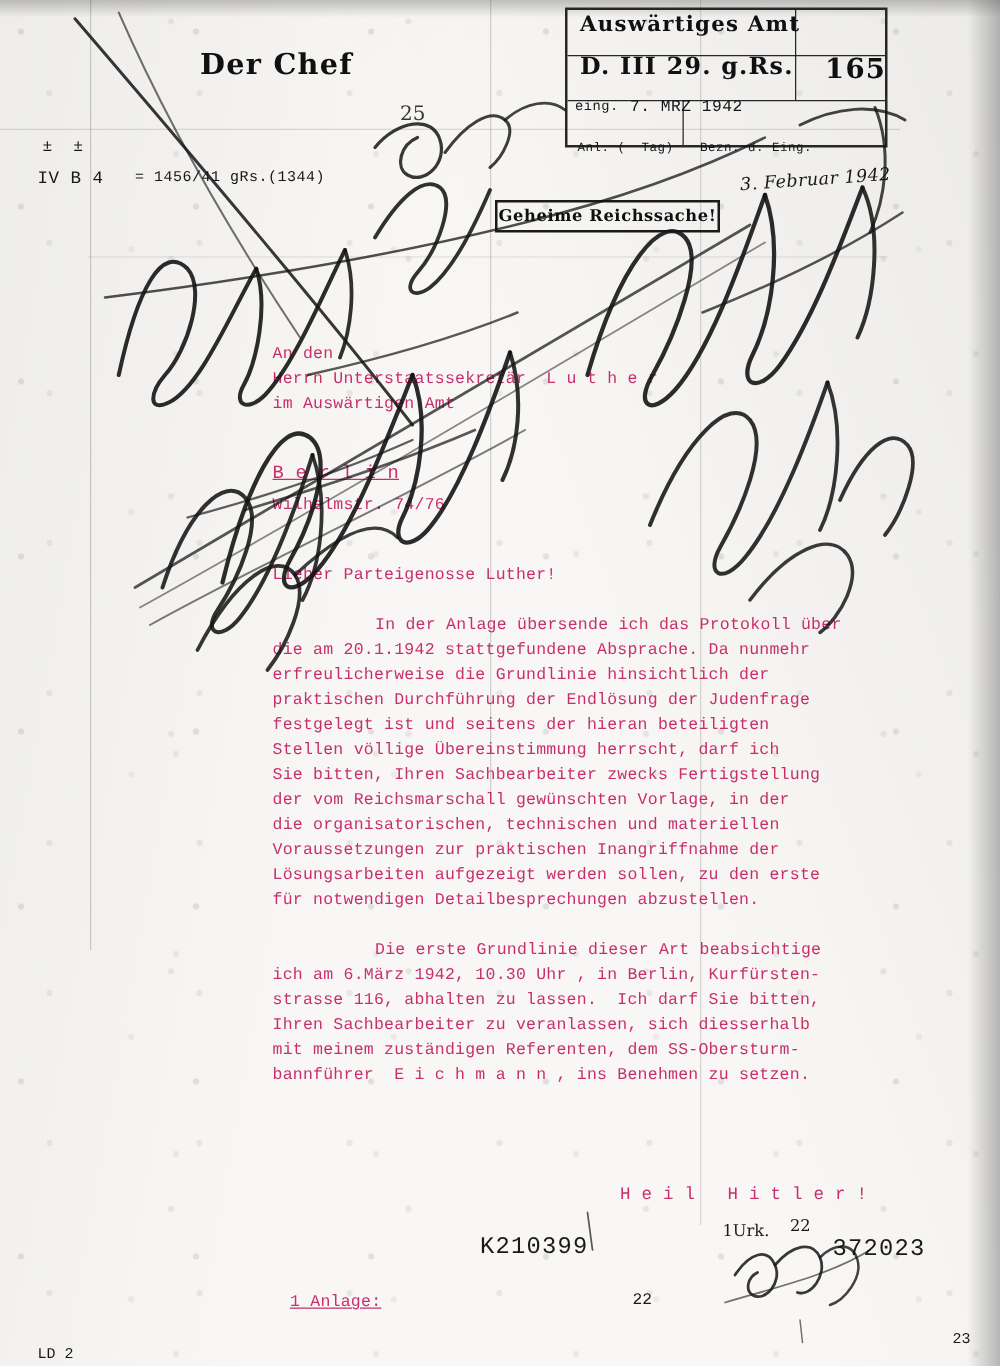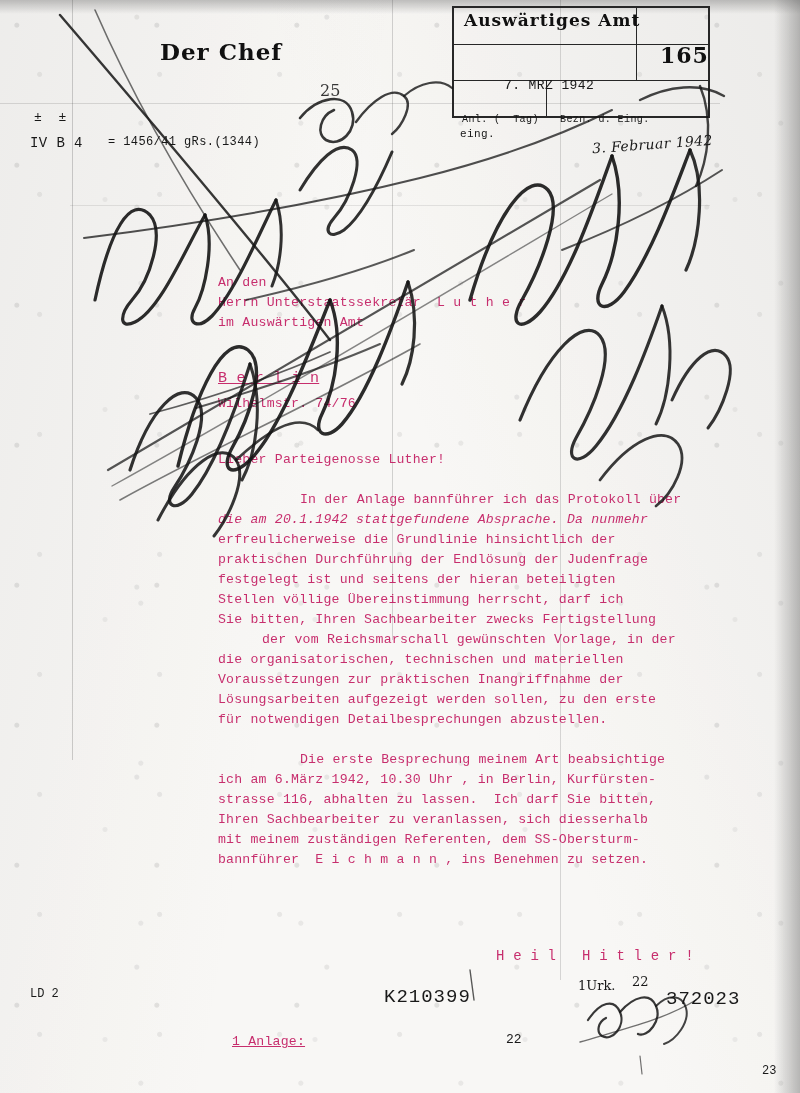--- a/index.html
+++ b/index.html
@@ -167,62 +167,66 @@
   <div class="txt" style="left:30px; top:135px; font-size:14px;">IV B 4</div>
   <div class="txt" style="left:108px; top:135px; font-size:12px;">= 1456/41 gRs.(1344)</div>
 
   <div id="stamp-box">
     <div class="rowline" style="top:36px;"></div>
     <div class="rowline" style="top:72px;"></div>
     <div class="vline" style="left:182px; top:0; height:72px;"></div>
     <div class="vline" style="left:92px; top:72px; bottom:0;"></div>
   </div>
   <div class="txt fraktur" style="left:464px; top:10px; font-size:17px;">Auswärtiges Amt</div>
+  <div class="txt fraktur" style="left:464px; top:42px; font-size:19px;">D. III 29. g.Rs.</div>
   <div class="txt fraktur" style="left:660px; top:42px; font-size:22px;">165</div>
-  <div class="txt" style="left:460px; top:80px; font-size:11px;margin-top:48px;">eing.</div>
+  <div class="txt" style="left:460px; top:80px; font-size:11px;">eing.</div>
   <div class="txt" style="left:504px; top:78px; font-size:13px;">7. MRZ 1942</div>
   <div class="txt" style="left:462px; top:114px; font-size:10px;">Anl. (  Tag)</div>
   <div class="txt" style="left:560px; top:114px; font-size:10px;">Bezn. d. Eing.</div>
   <div class="txt" style="left:592px; top:136px; font-size:14px; font-family:'DejaVu Serif',serif; font-style:italic; transform:rotate(-4deg);">3. Februar 1942</div>
 
+  <div id="secret-box">
+    <span>Geheime Reichssache!</span>
+  </div>
 
   <div class="body-line" style="top:275px;">An den</div>
   <div class="body-line" style="top:295px;">Herrn Unterstaatssekretär  L u t h e r</div>
   <div class="body-line" style="top:315px;">im Auswärtigen Amt</div>
   <div class="body-line u" style="top:370px; font-size:15px;">B e r l i n</div>
   <div class="body-line" style="top:396px;">Wilhelmstr. 74/76</div>
 
   <div class="body-line" style="top:452px;">Lieber Parteigenosse Luther!</div>
 
   <div id="body-block">
-      <div class="body-line" style="top: 492px; left: 300px;">In der Anlage bannführer ich das Protokoll über</div>
-      <div class="body-line" style="top: 512px; font-style: italic;">die am 20.1.1942 stattgefundene Absprache. Da nunmehr</div>
+      <div class="body-line" style="top: 492px; left: 300px;">In der Anlage übersende ich das Protokoll über</div>
+      <div class="body-line" style="top: 512px;">die am 20.1.1942 stattgefundene Absprache. Da nunmehr</div>
       <div class="body-line" style="top: 532px;">erfreulicherweise die Grundlinie hinsichtlich der</div>
       <div class="body-line" style="top: 552px; text-align: center;">praktischen Durchführung der Endlösung der Judenfrage</div>
       <div class="body-line" style="top: 572px;">festgelegt ist und seitens der hieran beteiligten</div>
       <div class="body-line" style="top: 592px;">Stellen völlige Übereinstimmung herrscht, darf ich</div>
       <div class="body-line" style="top: 612px;">Sie bitten, Ihren Sachbearbeiter zwecks Fertigstellung</div>
-      <div class="body-line" style="top: 632px; margin-left: 44px;">der vom Reichsmarschall gewünschten Vorlage, in der</div>
+      <div class="body-line" style="top: 632px;">der vom Reichsmarschall gewünschten Vorlage, in der</div>
       <div class="body-line" style="top: 652px;">die organisatorischen, technischen und materiellen</div>
       <div class="body-line" style="top: 672px;">Voraussetzungen zur praktischen Inangriffnahme der</div>
       <div class="body-line" style="top: 692px;">Lösungsarbeiten aufgezeigt werden sollen, zu den erste</div>
       <div class="body-line" style="top: 712px;">für notwendigen Detailbesprechungen abzustellen.</div>
-      <div class="body-line" style="top: 752px; left: 300px;">Die erste Besprechung meinem Art beabsichtige</div>
+      <div class="body-line" style="top: 752px; left: 300px;">Die erste Grundlinie dieser Art beabsichtige</div>
       <div class="body-line" style="top: 772px;">ich am 6.März 1942, 10.30 Uhr , in Berlin, Kurfürsten-</div>
       <div class="body-line" style="top: 792px;">strasse 116, abhalten zu lassen.  Ich darf Sie bitten,</div>
       <div class="body-line" style="top: 812px;">Ihren Sachbearbeiter zu veranlassen, sich diesserhalb</div>
       <div class="body-line" style="top: 832px;">mit meinem zuständigen Referenten, dem SS-Obersturm-</div>
       <div class="body-line" style="top: 852px;">bannführer  E i c h m a n n , ins Benehmen zu setzen.</div>
     </div>
 
   <div class="body-line" style="left:496px; top:948px; font-size:14px;">H e i l   H i t l e r !</div>
 
   <div class="body-line u" style="left:232px; top:1034px;">1 Anlage:</div>
 
-  <div class="footer-num" style="left:30px; top:987px; font-size:12px;">LD 2</div>
+  <div class="footer-num" style="left:30px; top:1076px; font-size:12px;">LD 2</div>
   <div class="footer-num" style="left:384px; top:986px; font-size:19px; letter-spacing:1px;">K210399</div>
   <div class="footer-num" style="left:506px; top:1032px; font-size:13px;">22</div>
   <div class="footer-num" style="left:666px; top:988px; font-size:19px; letter-spacing:1px;">372023</div>
   <div class="footer-num" style="left:578px; top:978px; font-size:13px; font-family:'DejaVu Serif',serif;">1Urk.</div>
   <div class="footer-num" style="left:632px; top:974px; font-size:13px; font-family:'DejaVu Serif',serif;">22</div>
   <div class="footer-num" style="left:762px; top:1064px; font-size:12px;">23</div>
 
   <svg id="hand" viewBox="0 0 800 1093" preserveAspectRatio="none">
 
     <path d="M60 15 C 150 120, 260 250, 330 340" stroke-width="2.4" opacity="0.85"></path>

